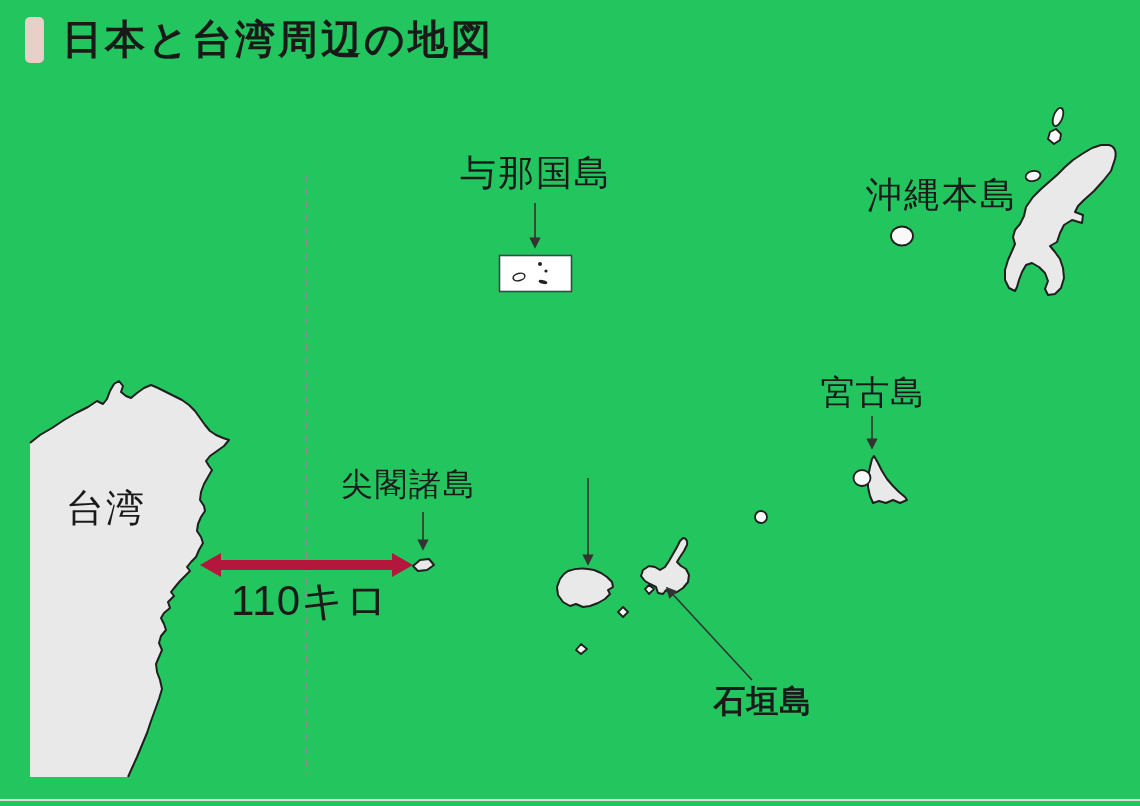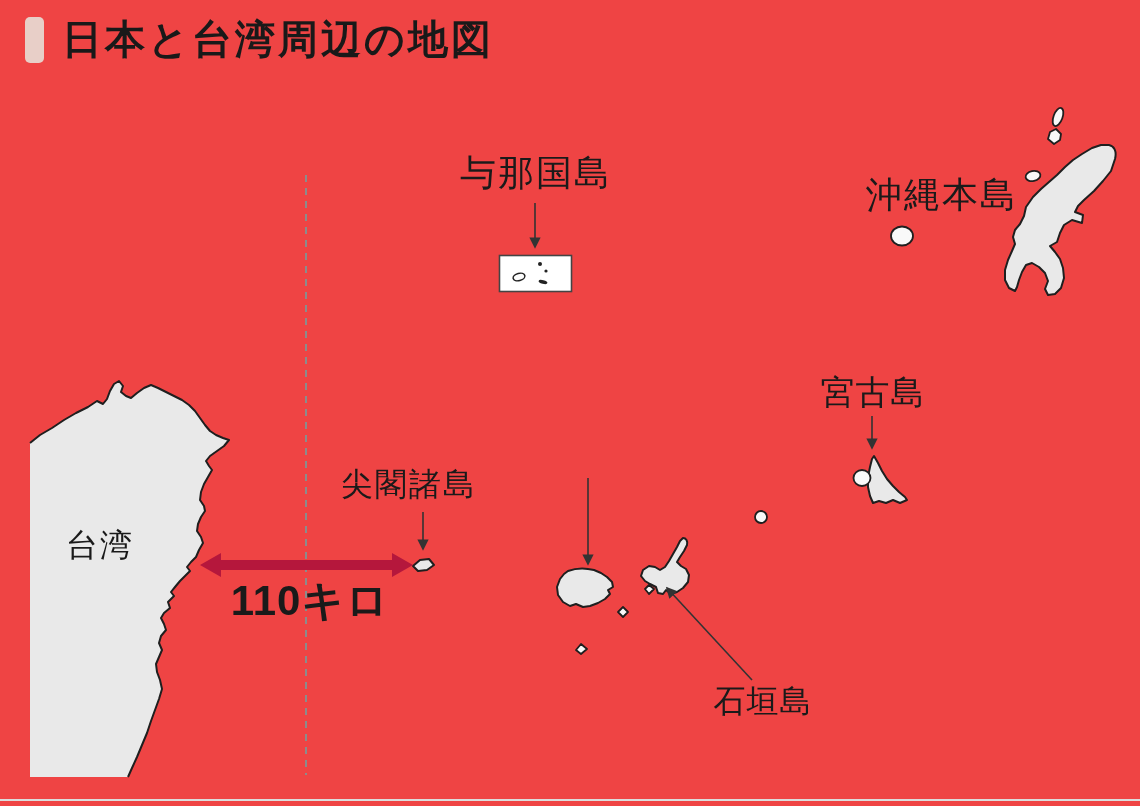--- a/index.html
+++ b/index.html
@@ -1,16 +1,16 @@
 <!DOCTYPE html>
 <html><head>
 <meta charset="utf-8">
 <style>
   html,body{margin:0;padding:0;background:#fff;}
-  #page{position:relative;width:1140px;height:806px;background:#ef4444;overflow:hidden;
+  #page{position:relative;width:1140px;height:806px;background:#22c55e;overflow:hidden;
         font-family:"Liberation Sans","DejaVu Sans",sans-serif;}
   #map-svg{position:absolute;left:0;top:0;z-index:1;}
   .header{position:absolute;left:0;top:0;z-index:3;width:100%;height:70px;}
   .accent{position:absolute;left:25px;top:17px;width:19px;height:46px;border-radius:5px;}
   .title{position:absolute;left:62px;top:12px;margin:0;font-size:40px;font-weight:bold;
          letter-spacing:3px;color:#191919;white-space:nowrap;}
   .lbl{position:absolute;z-index:2;color:#1a1a1a;white-space:nowrap;line-height:1.1;}
   .ctr{transform:translateX(-50%);}
 </style>
 </head>
@@ -75,21 +75,21 @@
       <line x1="535" y1="203" x2="535" y2="247" marker-end="url(#ah)"></line>
       <line x1="423" y1="512" x2="423" y2="549" marker-end="url(#ah)"></line>
       <line x1="872" y1="416" x2="872" y2="448" marker-end="url(#ah)"></line>
       <line x1="588" y1="478" x2="588" y2="564" marker-end="url(#ah)"></line>
       <line x1="752" y1="680" x2="667" y2="588" marker-end="url(#ah)"></line>
     </g>
 
     <polygon points="200,565 221,553 221,560 392,560 392,553 413,565 392,577 392,570 221,570 221,577" fill="#b5173c"></polygon>
   </svg>
 
-  <div class="lbl" style="left:66px;top:488px;font-size:32px;letter-spacing:2px;margin-top:40px;">台湾</div>
+  <div class="lbl" style="left:66px;top:488px;font-size:38px;letter-spacing:2px;">台湾</div>
   <div class="lbl ctr" style="left:409px;top:467px;font-size:32px;letter-spacing:2px;">尖閣諸島</div>
   <div class="lbl ctr" style="left:536px;top:153px;font-size:36px;letter-spacing:2px;">与那国島</div>
   <div class="lbl ctr" style="left:873px;top:374px;font-size:34px;letter-spacing:1px;">宮古島</div>
   <div class="lbl" style="left:866px;top:175px;font-size:36px;letter-spacing:2px;">沖縄本島</div>
-  <div class="lbl ctr" style="left:763px;top:684px;font-size:32px;letter-spacing:1px;">石垣島</div>
-  <div class="lbl ctr" style="left:310px;top:578px;font-size:42px;letter-spacing:1px;font-weight:bold;">110キロ</div>
+  <div class="lbl ctr" style="left:763px;top:684px;font-size:32px;letter-spacing:1px;font-weight:bold;">石垣島</div>
+  <div class="lbl ctr" style="left:310px;top:578px;font-size:42px;letter-spacing:1px;">110キロ</div>
 
 </div>
 
 </body></html>

